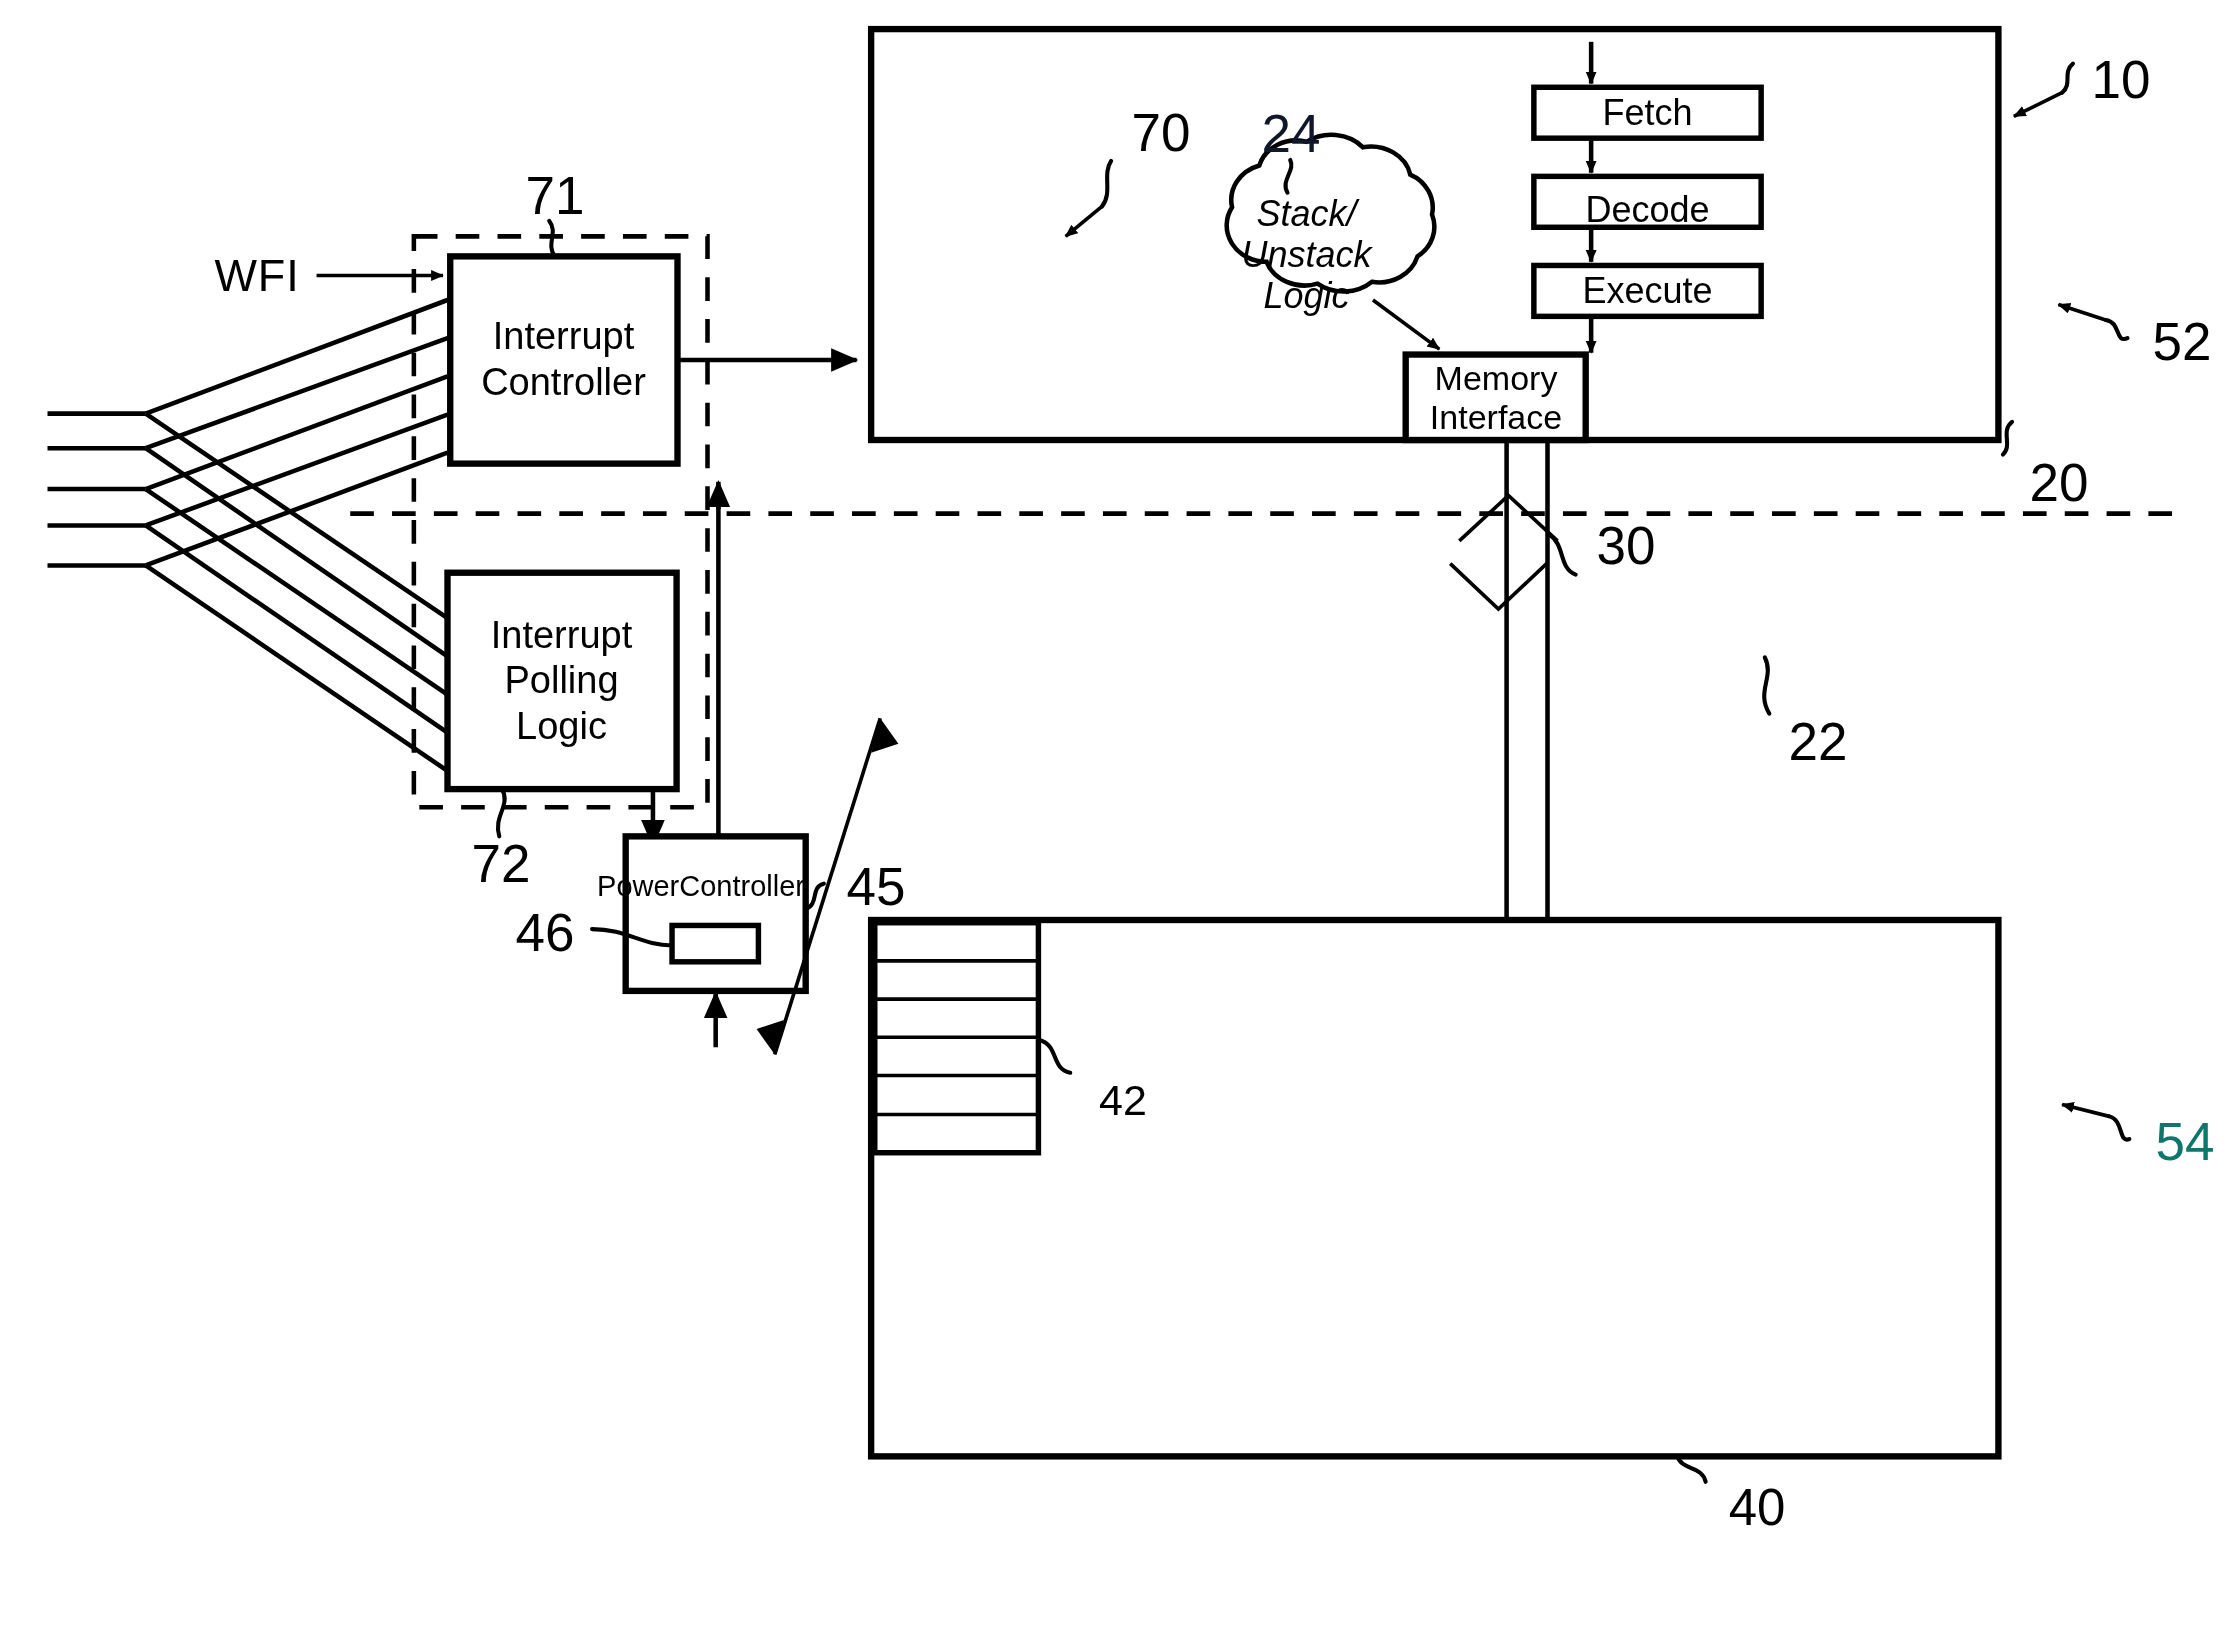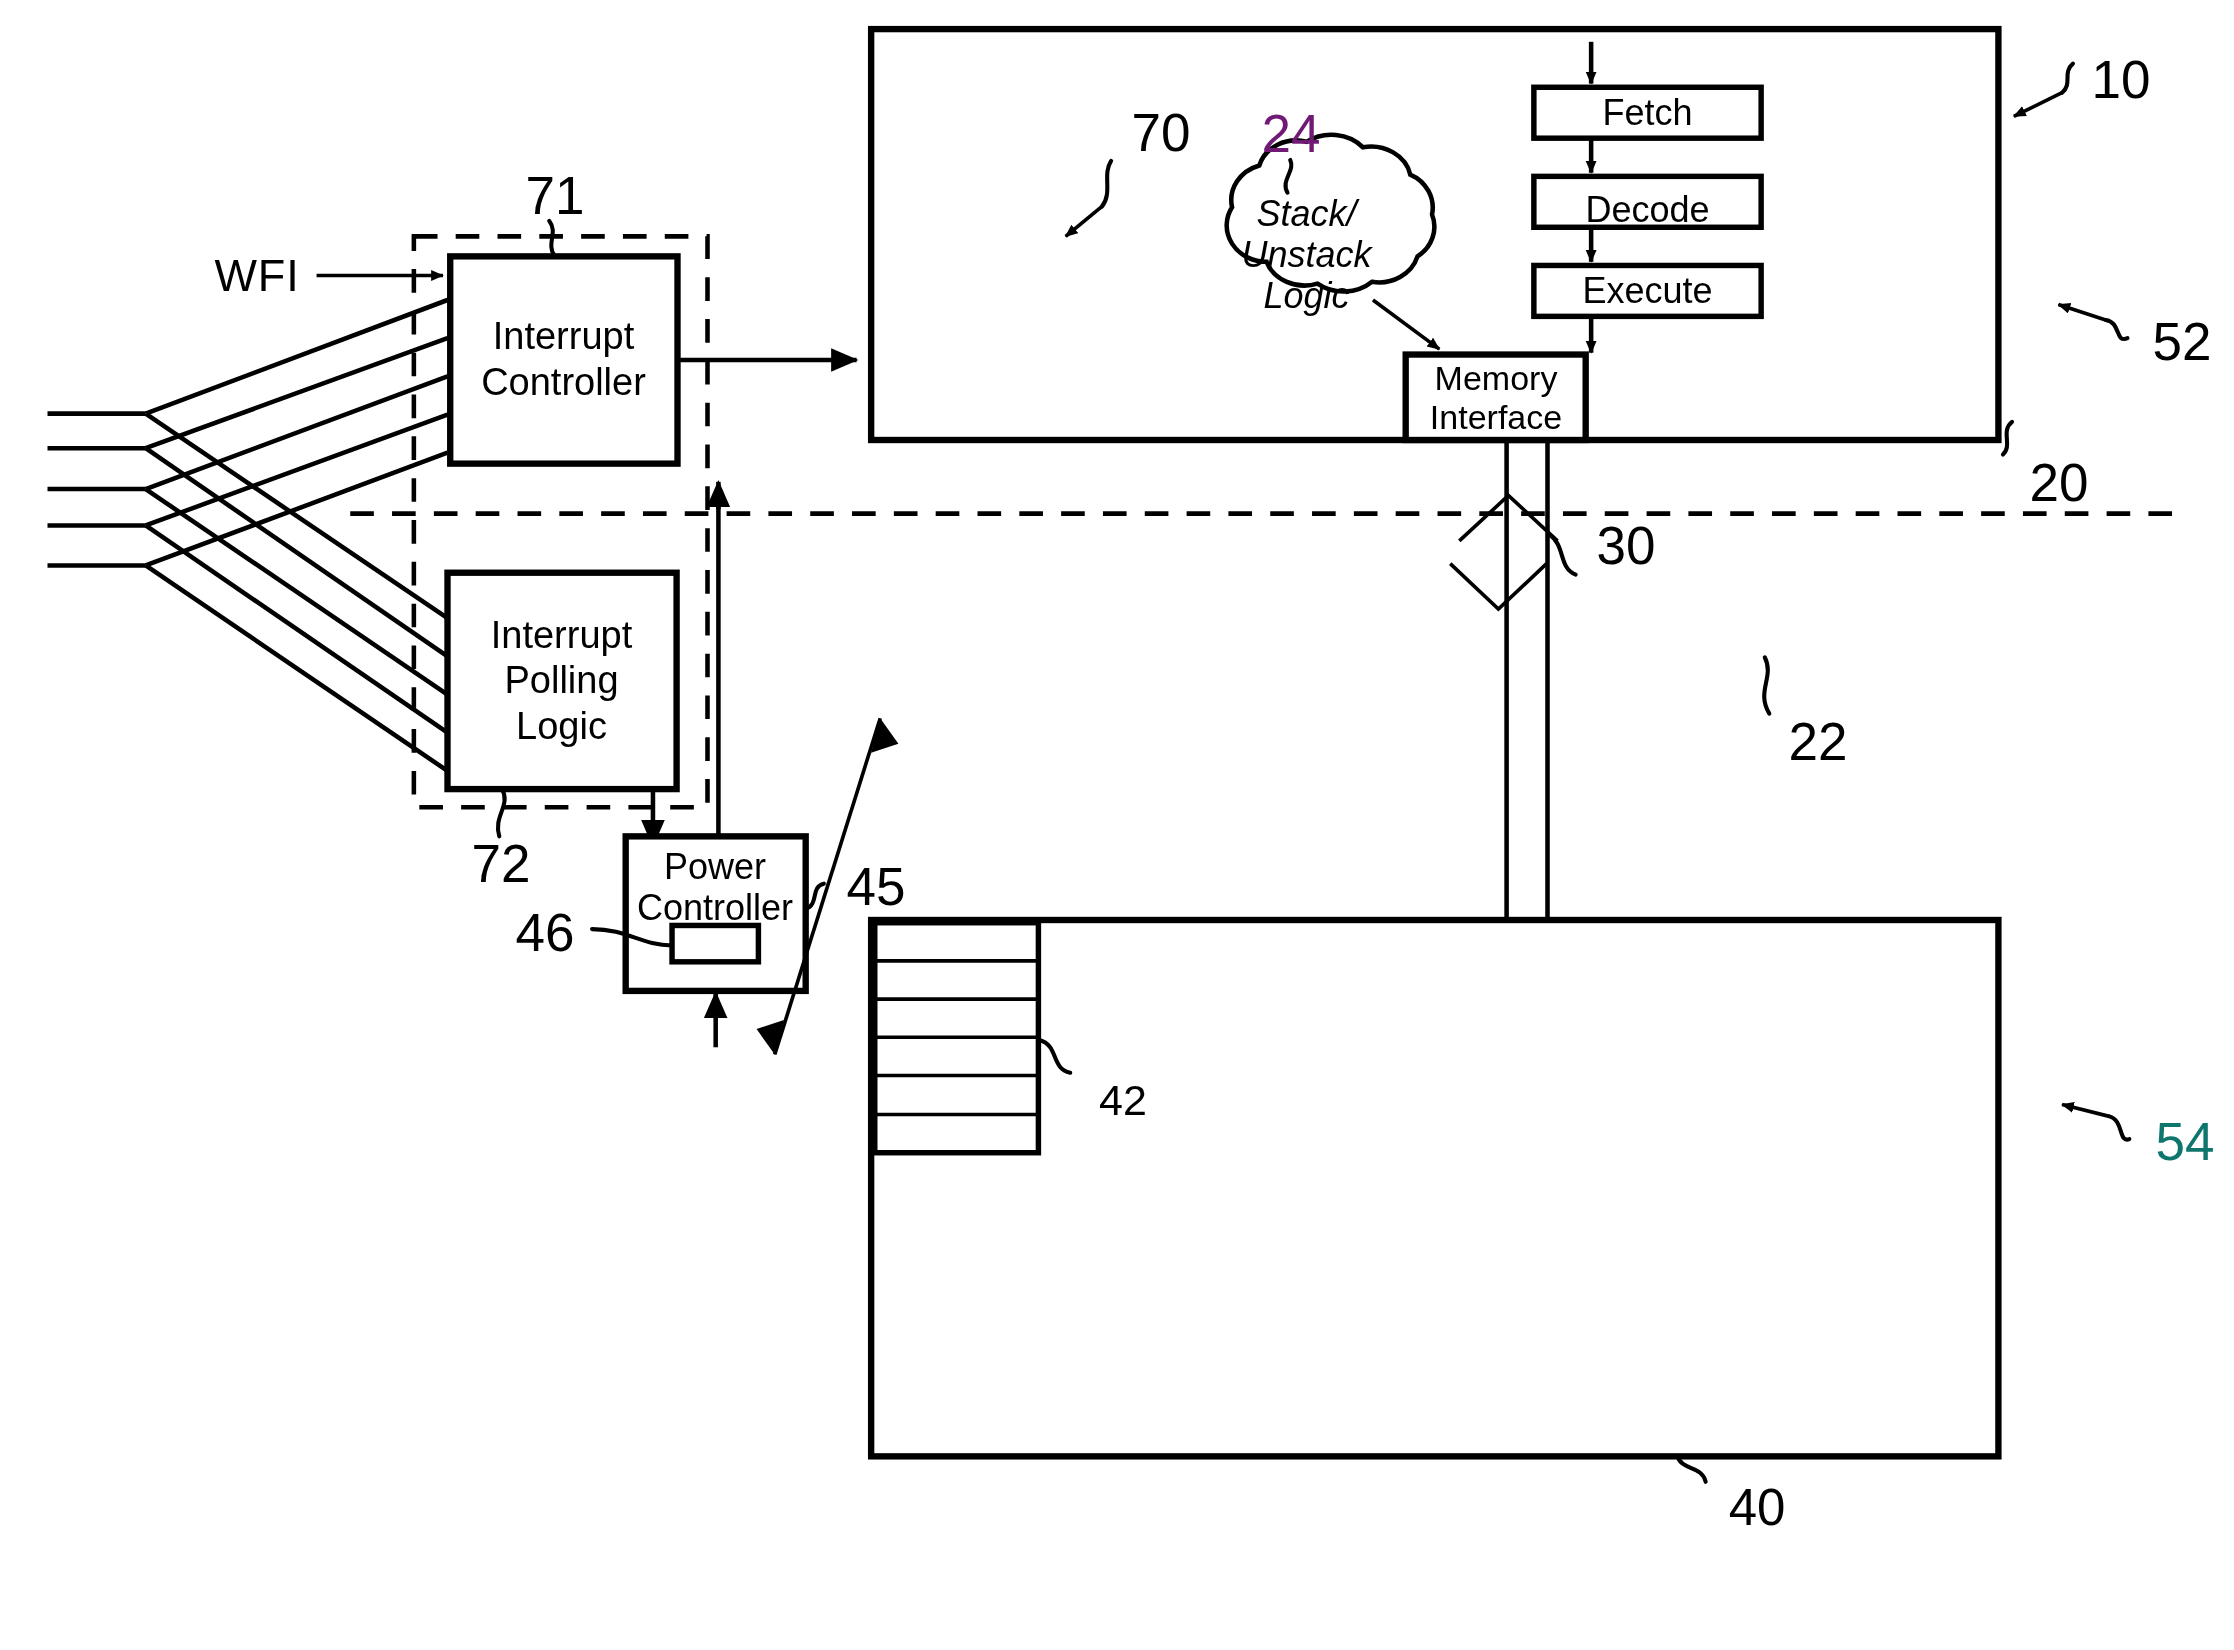--- a/index.html
+++ b/index.html
@@ -231,36 +231,36 @@
     <span>Interrupt</span>
     <span>Controller</span>
   </div>
 
   <div style="position:absolute;left:447px;top:573px;width:229px;height:216px;display:flex;flex-direction:column;align-items:center;justify-content:center;font-size:38px;line-height:1.2;color:#000;">
     <span>Interrupt</span>
     <span>Polling</span>
     <span>Logic</span>
   </div>
 
-  <div style="position:absolute;left:625px;top:846px;width:180px;height:82px;display:flex;flex-direction:column;align-items:center;justify-content:center;font-size:36px;line-height:1.15;color:#000;">
+  <div style="position:absolute;left:625px;top:846px;width:180px;height:82px;display:flex;flex-direction:row;align-items:center;justify-content:flex-end;font-size:29px;line-height:1.15;color:#000;">
     <span>Power</span>
     <span>Controller</span>
   </div>
 
   <div style="position:absolute;left:198px;top:250px;width:118px;height:51px;display:flex;align-items:center;justify-content:center;font-size:45px;color:#000;letter-spacing:0.9px;">WFI</div>
 
   <div style="position:absolute;left:2071px;top:18px;width:100px;height:55px;display:flex;align-items:center;justify-content:center;font-size:53px;color:#000;margin-top:34px;">10</div>
 
   <div style="position:absolute;left:2132px;top:314px;width:100px;height:55px;display:flex;align-items:center;justify-content:center;font-size:53px;color:#000;">52</div>
 
   <div style="position:absolute;left:2009px;top:455px;width:100px;height:55px;display:flex;align-items:center;justify-content:center;font-size:53px;color:#000;">20</div>
 
   <div style="position:absolute;left:1768px;top:714px;width:100px;height:55px;display:flex;align-items:center;justify-content:center;font-size:53px;color:#000;">22</div>
 
-  <div style="position:absolute;left:1241px;top:106px;width:100px;height:55px;display:flex;align-items:center;justify-content:center;font-size:53px;color:#701a75;">24</div>
+  <div style="position:absolute;left:1241px;top:106px;width:100px;height:55px;display:flex;align-items:center;justify-content:center;font-size:53px;color:#0f172a;">24</div>
 
   <div style="position:absolute;left:1576px;top:518px;width:100px;height:55px;display:flex;align-items:center;justify-content:center;font-size:53px;color:#000;">30</div>
 
   <div style="position:absolute;left:1707px;top:1480px;width:100px;height:55px;display:flex;align-items:center;justify-content:center;font-size:51px;color:#000;">40</div>
 
   <div style="position:absolute;left:1073px;top:1073px;width:100px;height:55px;display:flex;align-items:center;justify-content:center;font-size:43px;color:#000;">42</div>
 
   <div style="position:absolute;left:826px;top:859px;width:100px;height:55px;display:flex;align-items:center;justify-content:center;font-size:53px;color:#000;">45</div>
 
   <div style="position:absolute;left:495px;top:905px;width:100px;height:55px;display:flex;align-items:center;justify-content:center;font-size:53px;color:#000;">46</div>

